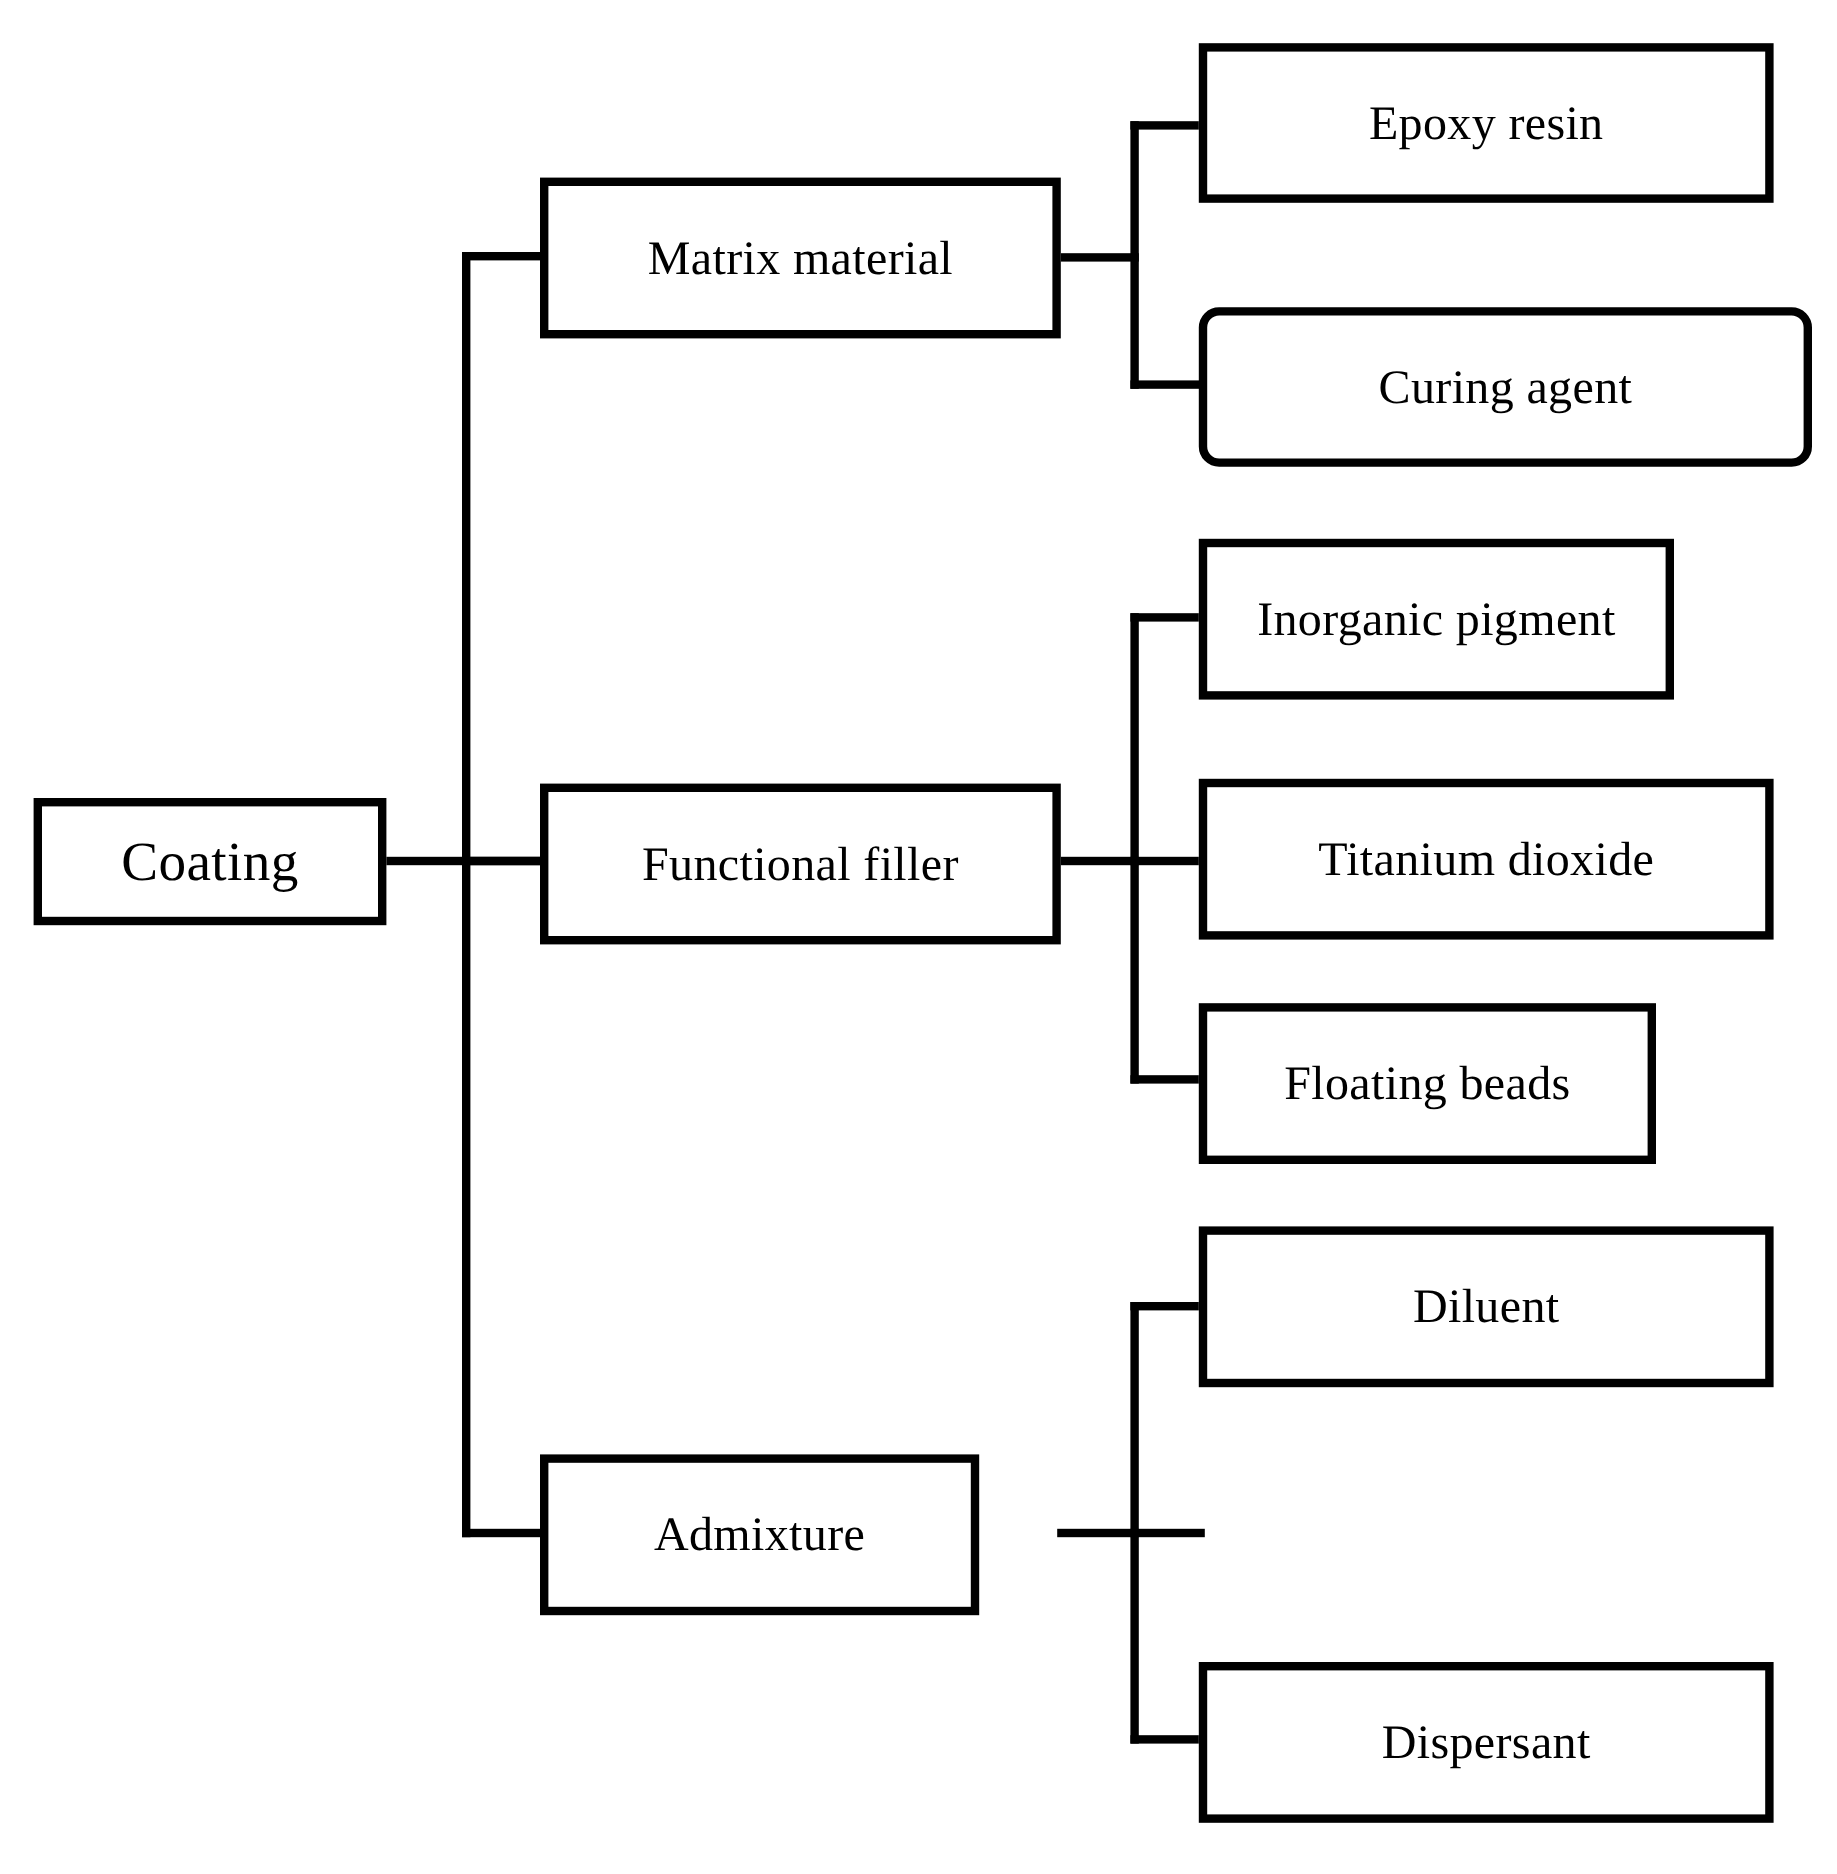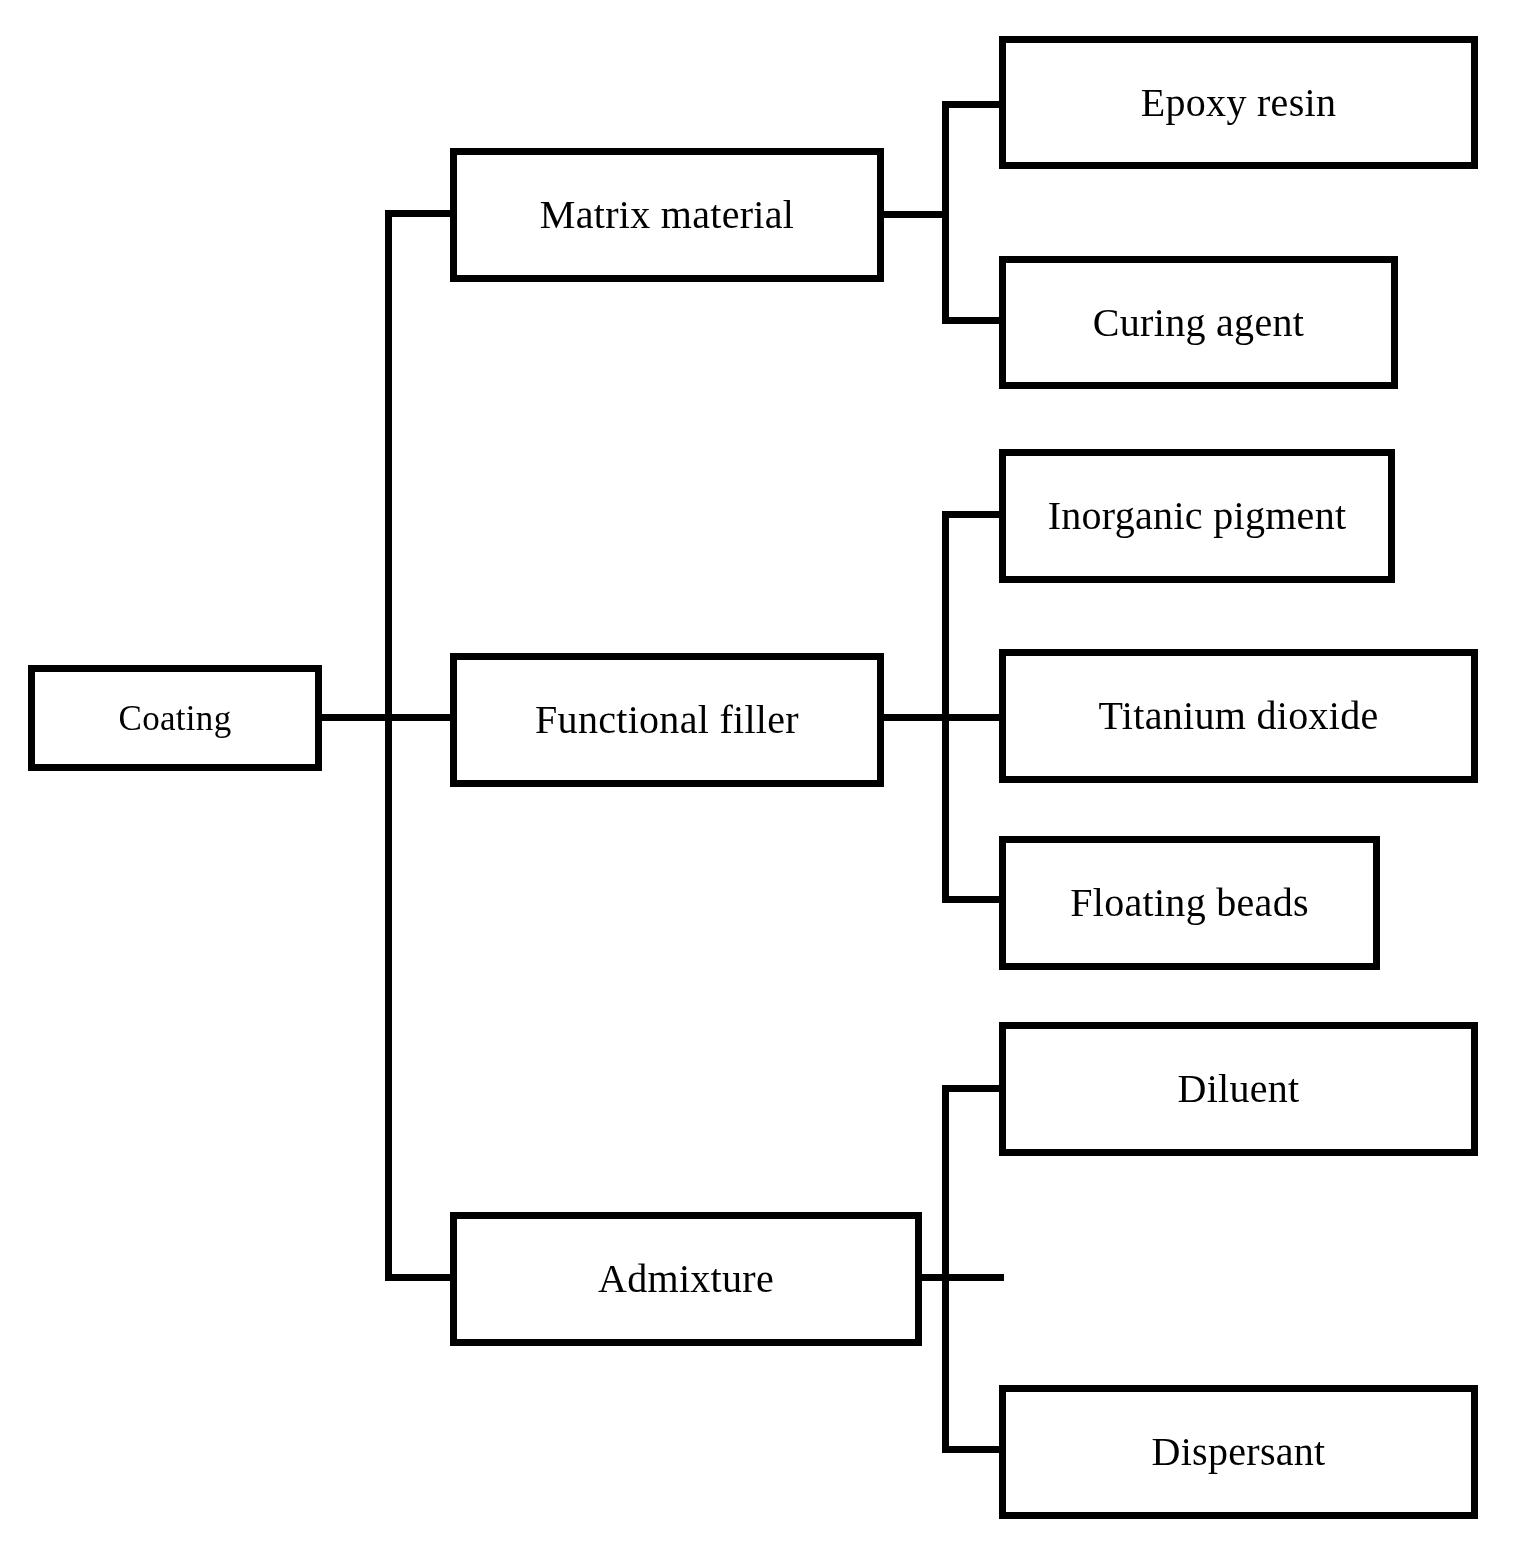--- a/index.html
+++ b/index.html
@@ -29,21 +29,21 @@
     line-height: 1;
     z-index: 3;
   }
   .node .node-label {
     display: block;
     font-size: 40px;
     letter-spacing: 0.3px;
     white-space: nowrap;
     padding: 0 6px;
   }
-  .node.root .node-label { font-size: 35px; }
+  .node.root .node-label { font-size: 46px; }
   .link {
     position: absolute;
     background: #000000;
     z-index: 1;
   }
   .link.h { height: 7px; }
   .link.v { width: 7px; }
 </style>
 </head>
 <body>
@@ -66,21 +66,21 @@
 
   <div class="link h" style="left:881px; top:211px; width:68px;"></div>
   <div class="link v" style="left:942px; top:101px; height:223px;"></div>
 
   <div class="link h" style="left:942px; top:101px; width:62px;"></div>
   <div class="node" style="left:999px; top:36px; width:479px; height:133px;">
     <span class="node-label">Epoxy resin</span>
   </div>
 
   <div class="link h" style="left:942px; top:317px; width:62px;"></div>
-  <div class="node" style="left:999px; top:256px; width:399px; height:133px;">
+  <div class="node" style="left:999px; top:256px; width:511px; height:133px;border-radius:17px;">
     <span class="node-label">Curing agent</span>
   </div>
 
   <div class="link h" style="left:385px; top:714px; width:70px;"></div>
 
   <div class="node" style="left:450px; top:653px; width:434px; height:134px;">
     <span class="node-label">Functional filler</span>
   </div>
 
   <div class="link h" style="left:881px; top:714px; width:68px;"></div>
@@ -96,21 +96,21 @@
     <span class="node-label">Titanium dioxide</span>
   </div>
 
   <div class="link h" style="left:942px; top:896px; width:62px;"></div>
   <div class="node" style="left:999px; top:836px; width:381px; height:134px;">
     <span class="node-label">Floating beads</span>
   </div>
 
   <div class="link h" style="left:385px; top:1274px; width:70px;"></div>
 
-  <div class="node" style="left:450px; top:1212px; width:472px; height:134px;">
+  <div class="node" style="left:450px; top:1212px; width:366px; height:134px;">
     <span class="node-label">Admixture</span>
   </div>
 
   <div class="link h" style="left:881px; top:1274px; width:68px;"></div>
   <div class="link v" style="left:942px; top:1085px; height:368px;"></div>
 
   <div class="link h" style="left:942px; top:1085px; width:62px;"></div>
   <div class="node" style="left:999px; top:1022px; width:479px; height:134px;">
     <span class="node-label">Diluent</span>
   </div>

